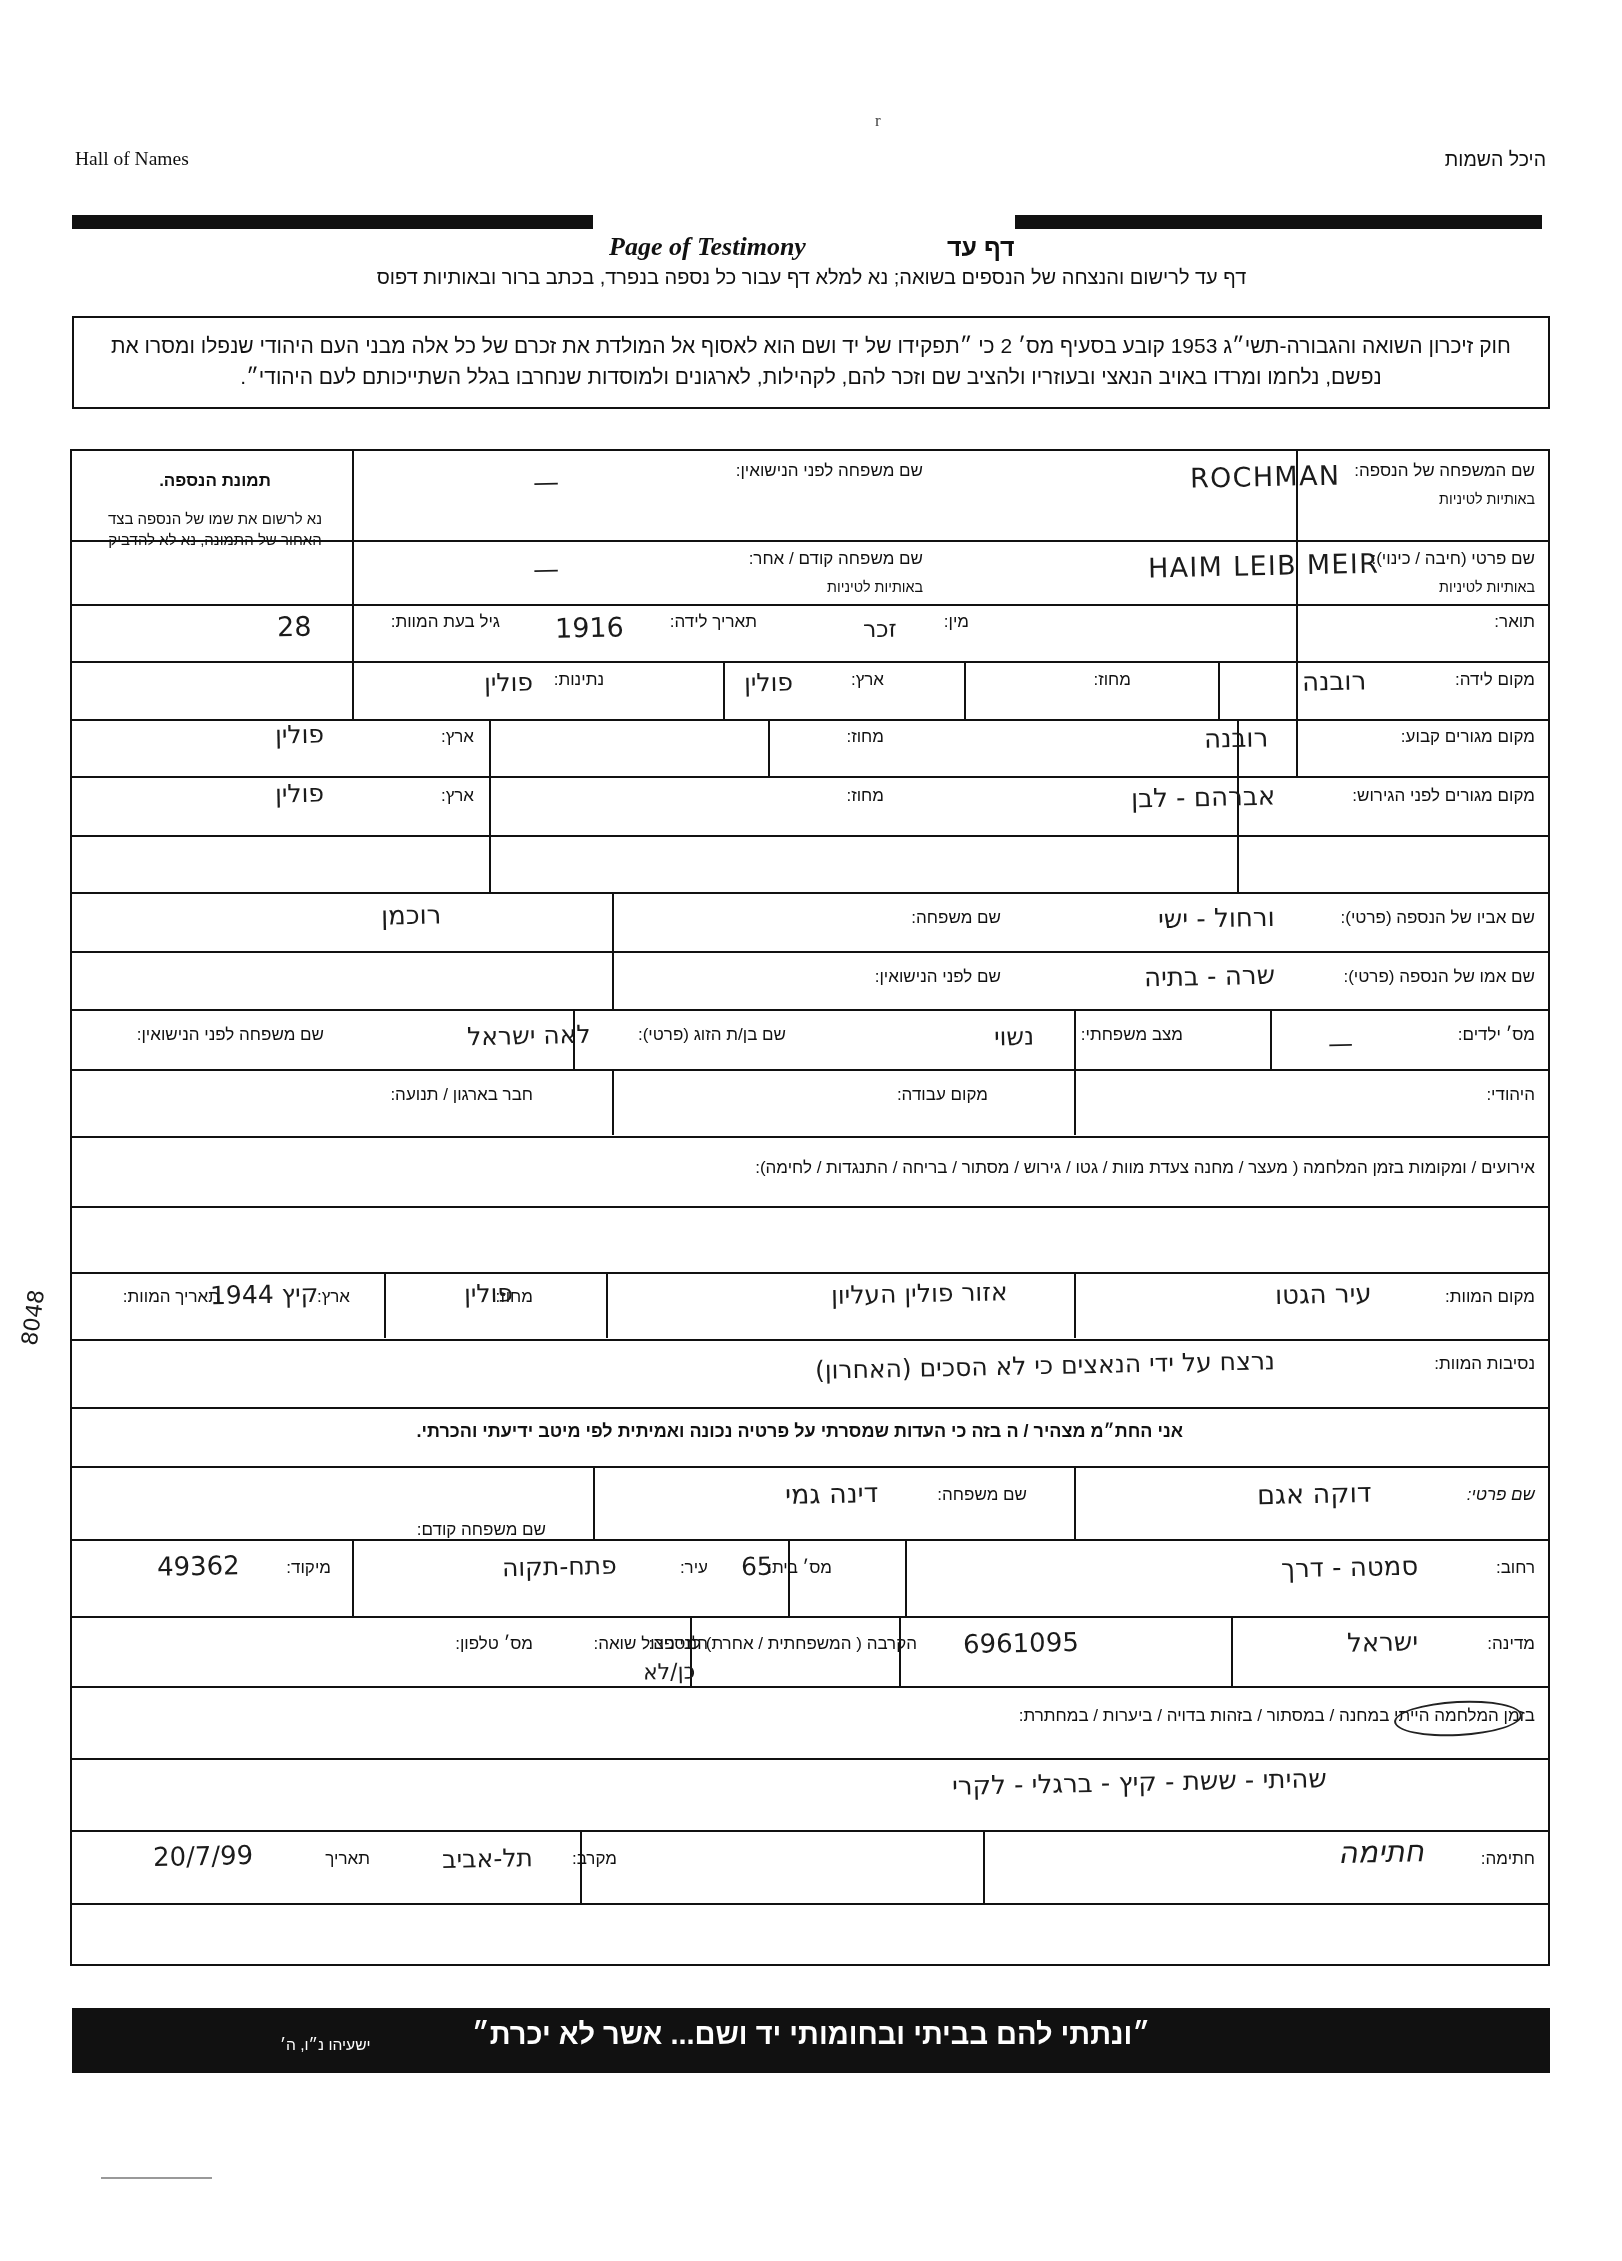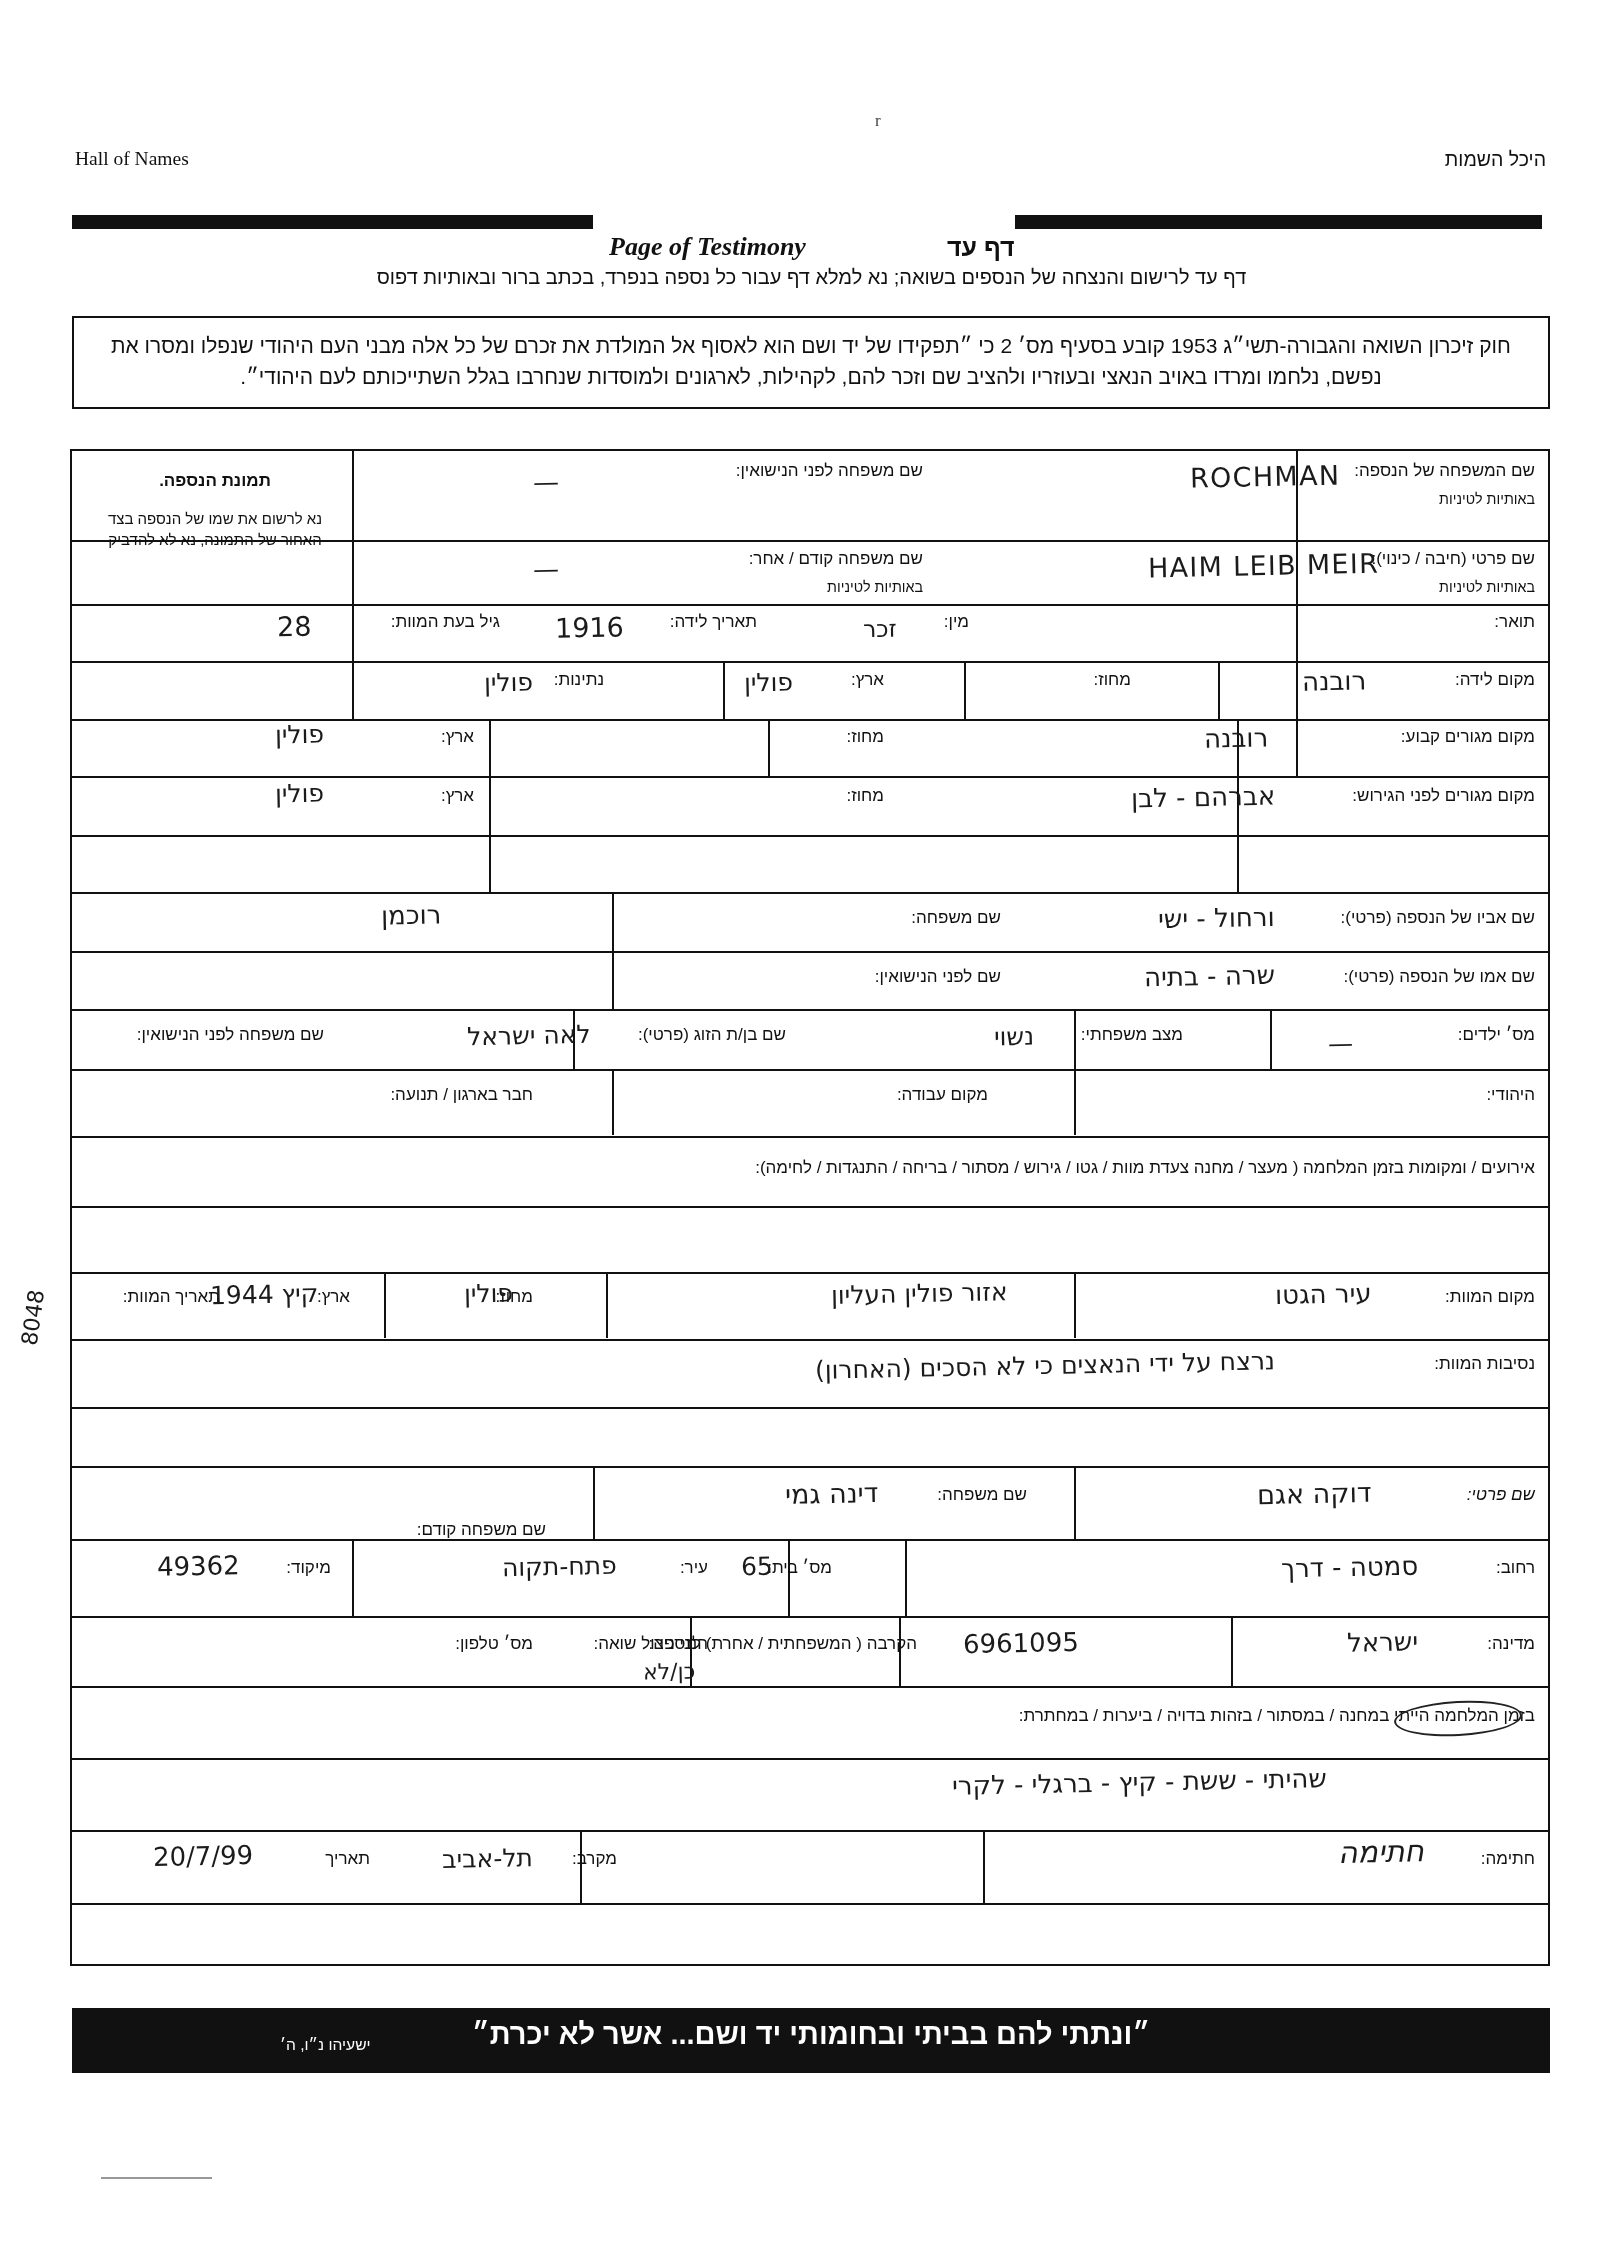--- a/index.html
+++ b/index.html
@@ -238,20 +238,21 @@
     <div class="lbl" style="right:1015px;top:836px;">מחוז:</div>
     <div class="hand rtl" style="position:absolute;right:540px;top:828px;font-size:25px;">אזור פולין העליון</div>
     <div class="lbl" style="right:1198px;top:836px;">ארץ:</div>
     <div class="hand rtl" style="position:absolute;right:1035px;top:828px;font-size:25px;">פולין</div>
     <div class="lbl" style="right:1328px;top:836px;">תאריך המוות:</div>
     <div class="hand rtl" style="position:absolute;right:1230px;top:829px;font-size:25px;">קיץ 1944</div>
 
     <div class="lbl" style="right:13px;top:903px;">נסיבות המוות:</div>
     <div class="hand rtl" style="position:absolute;right:273px;top:900px;font-size:25px;">נרצח על ידי הנאצים כי לא הסכים (האחרון)</div>
 
+    <div class="lbl bold" style="right:365px;top:970px;font-size:18px;">אני החת״מ מצהיר / ה בזה כי העדות שמסרתי על פרטיה נכונה ואמיתית לפי מיטב ידיעתי והכרתי.</div>
 
     <div class="lbl" style="right:13px;top:1034px;font-style:italic;">שם פרטי:</div>
     <div class="hand rtl" style="position:absolute;right:176px;top:1027px;font-size:27px;">דוקה אגם</div>
     <div class="lbl" style="right:521px;top:1034px;">שם משפחה:</div>
     <div class="hand rtl" style="position:absolute;right:670px;top:1027px;font-size:27px;">דינה גמי</div>
     <div class="lbl" style="right:1002px;top:1034px;margin-top:35px;">שם משפחה קודם:</div>
 
     <div class="lbl" style="right:13px;top:1107px;">רחוב:</div>
     <div class="hand rtl" style="position:absolute;right:130px;top:1101px;font-size:26px;">סמטה - דרך</div>
     <div class="lbl" style="right:716px;top:1107px;">מס׳ בית:</div>

